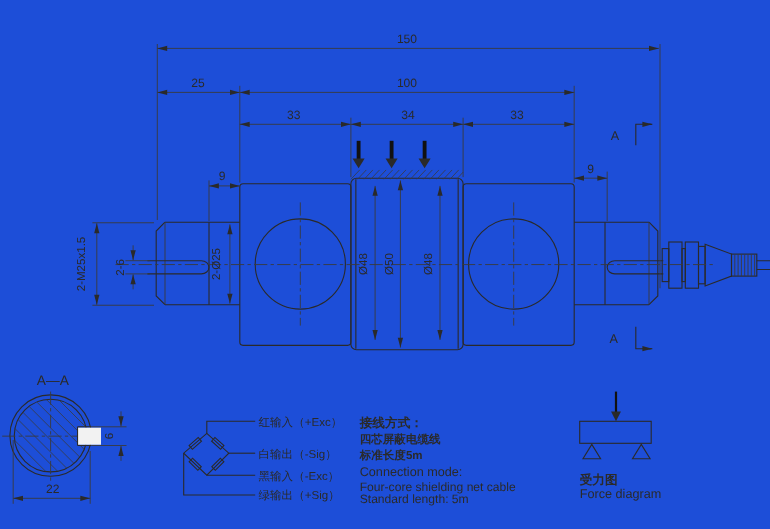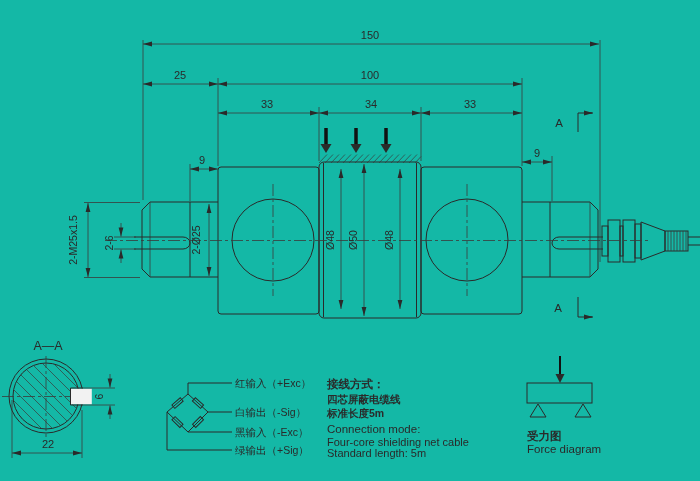--- a/index.html
+++ b/index.html
@@ -1,16 +1,16 @@
 <!DOCTYPE html>
 <html><head>
 <meta charset="utf-8">
 <style>
   html,body{margin:0;padding:0;background:#e8e8e8;}
-  .canvas{position:relative;width:700px;height:481px;background:#14b8a6;overflow:hidden;
+  .canvas{position:relative;width:700px;height:481px;background:#1d4ed8;overflow:hidden;
           font-family:"Liberation Sans",sans-serif;}
   svg{display:block;}
   svg text{fill:#2a2a2a;font-family:"Liberation Sans","DejaVu Sans",sans-serif;}
   .ln{stroke:#2a2a2a;stroke-width:1;fill:none;}
   .thin{stroke:#3a3a3a;stroke-width:0.8;fill:none;}
   .cl{stroke:#3a3a3a;stroke-width:0.8;fill:none;stroke-dasharray:12 3 3 3;}
   .hatch{stroke:#3a3a3a;stroke-width:0.7;fill:none;}
   .fillblk{fill:#2a2a2a;stroke:none;}
   .dim{font-size:11px;}
   .dimr{font-size:10.5px;}

